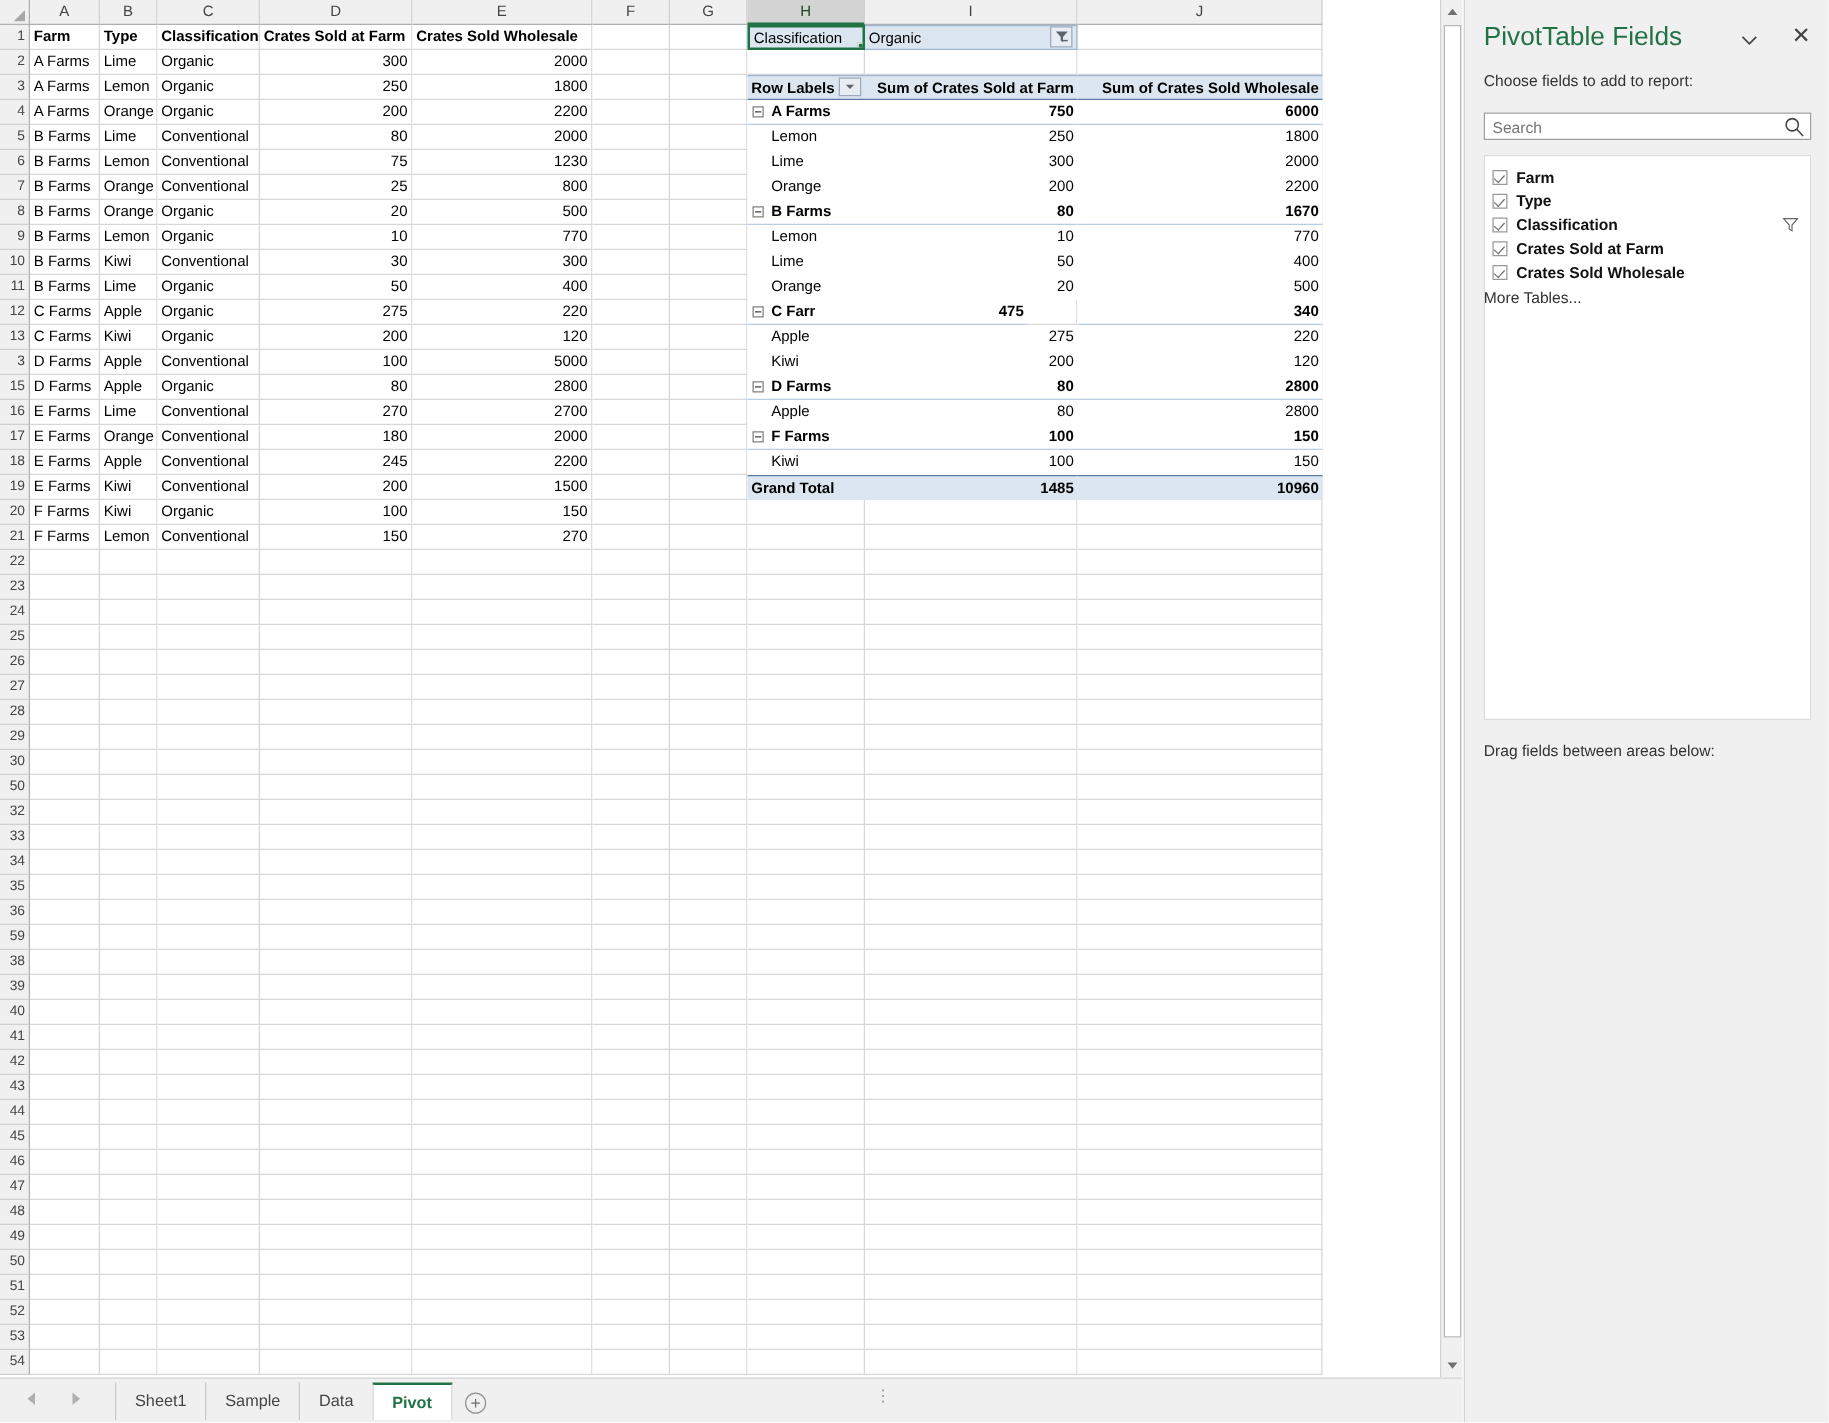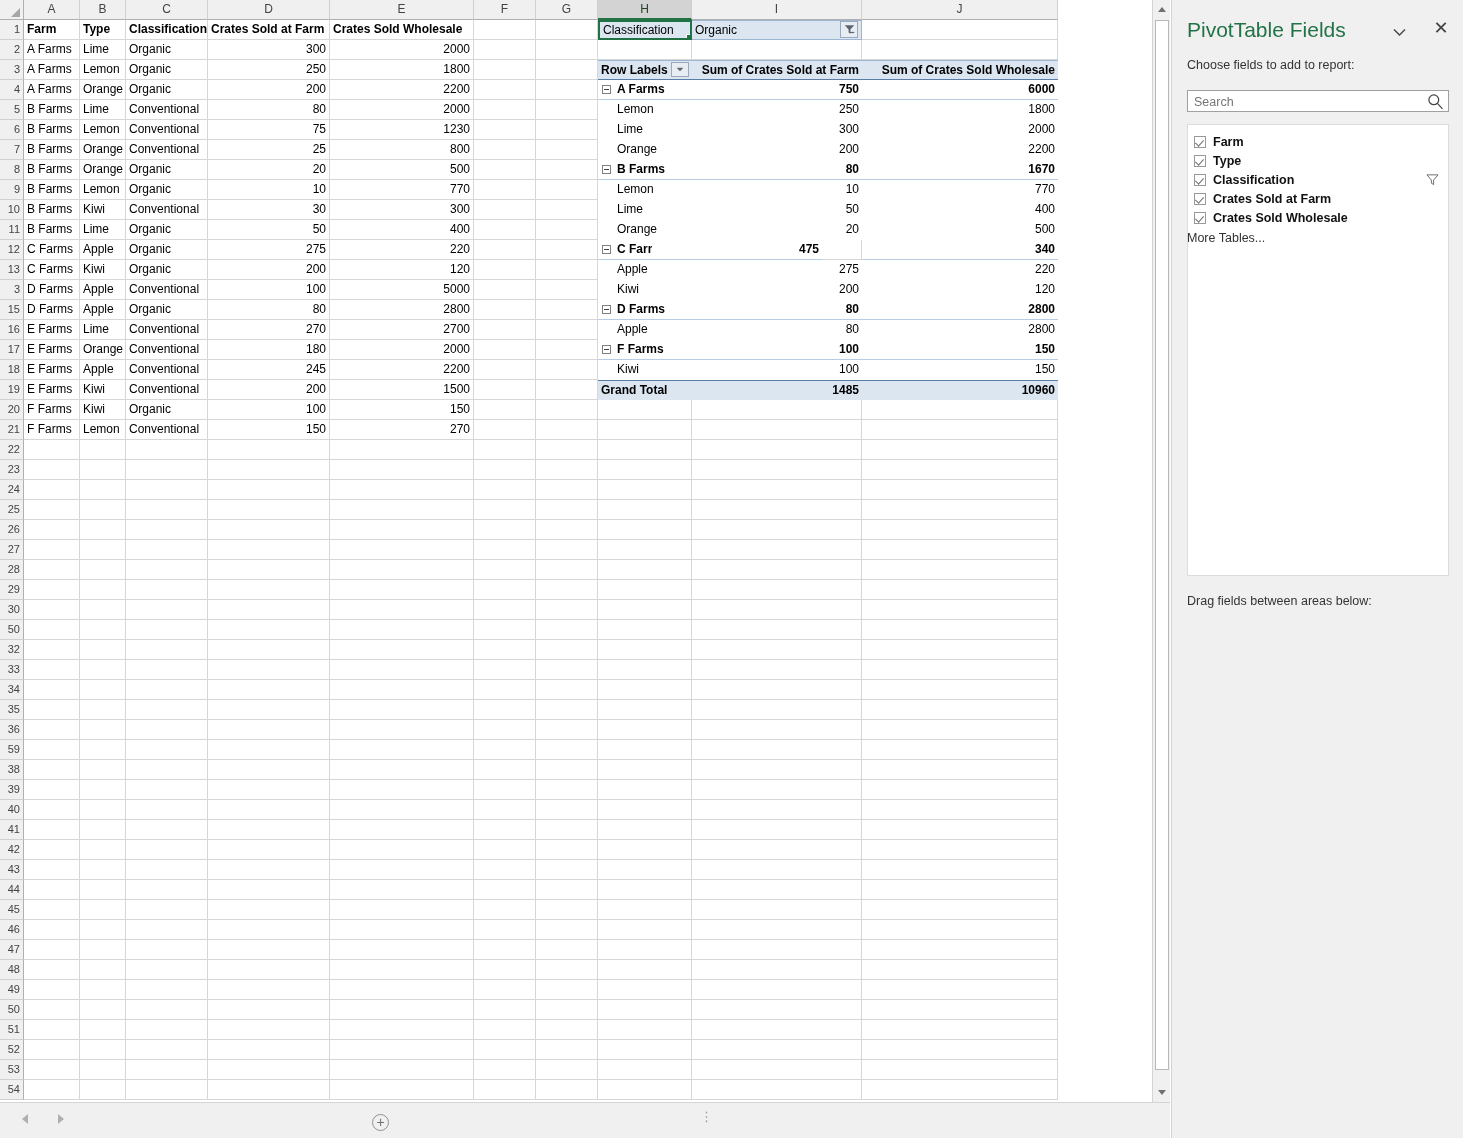--- a/index.html
+++ b/index.html
@@ -1038,20 +1038,26 @@
 
   <div id="tabbar">
     <div id="tabnav">
       <div class="nav-arrow">
           <div class="nav-tri-l"></div>
         </div>
       <div class="nav-arrow">
           <div class="nav-tri-r"></div>
         </div>
     </div>
+    <div id="tabs">
+        <div class="sheet-tab">Sheet1</div>
+        <div class="sheet-tab">Sample</div>
+        <div class="sheet-tab">Data</div>
+        <div class="sheet-tab active">Pivot</div>
+      </div>
     <div id="add-sheet">+</div>
     <div id="tab-dots">⋮</div>
 
   </div>
 
   <div id="pane">
 
     <div id="pane-title">PivotTable Fields</div>
 
     <div id="pane-menu-btn">

